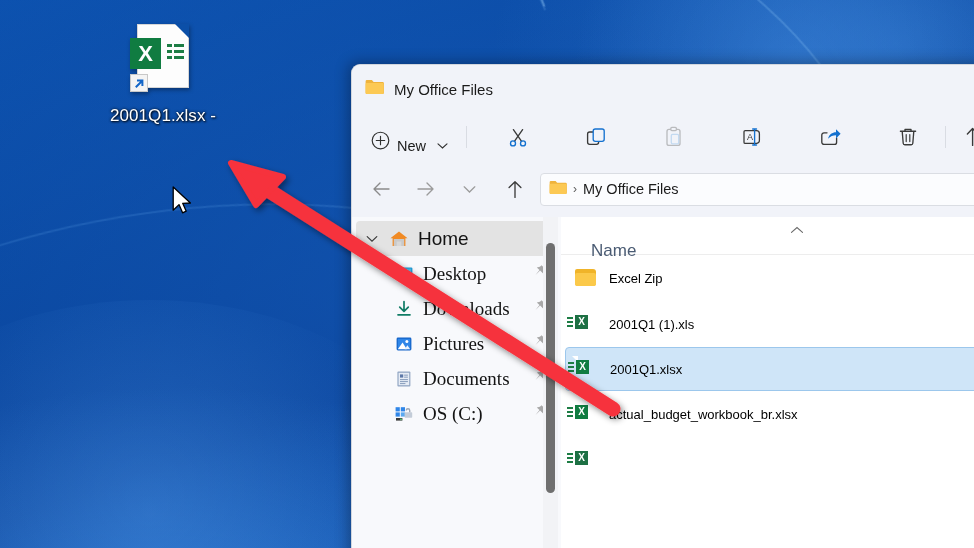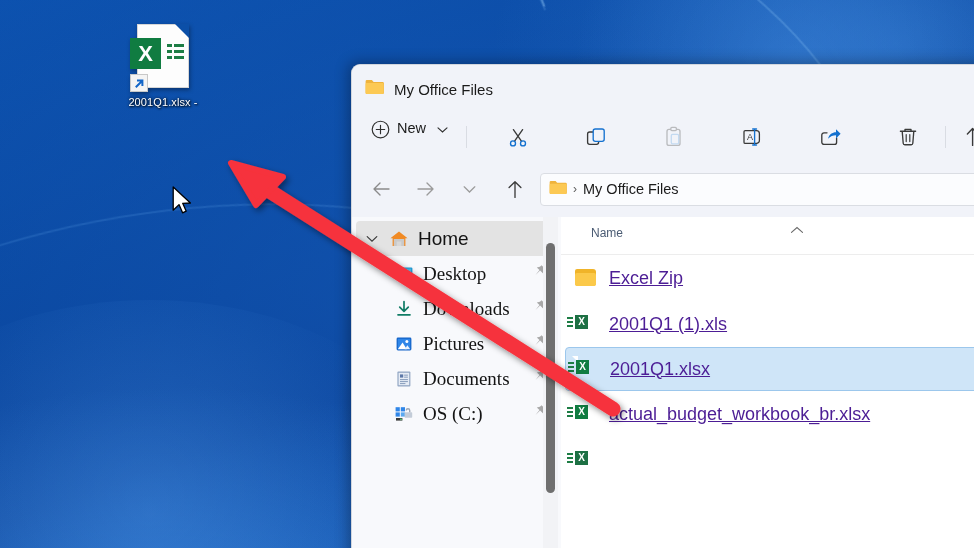--- a/index.html
+++ b/index.html
@@ -74,21 +74,21 @@
   .grid-lines i:nth-child(5){ left:0; top:12px; width:5px; }
   .grid-lines i:nth-child(6){ left:7px; top:12px; width:10px; }
   .shortcut-arrow {
     position: absolute; left: -8px; bottom: -5px;
     width: 18px; height: 18px; background: #f4f4f4;
     border: 1px solid #c8c8c8;
     display: flex; align-items: center; justify-content: center;
   }
   .shortcut-arrow svg { display: block; }
   #desktop-icon .label {
-    margin-top: 5px; color: #ffffff; font-size: 11px; line-height: 19px;
+    margin-top: 18px; color: #ffffff; font-size: 17px; line-height: 19px;
     text-shadow: 0 0 3px rgba(0,0,0,0.9), 1px 1px 2px rgba(0,0,0,0.85);
     font-family: "Liberation Sans", sans-serif;
     letter-spacing: .1px;
   }
 
   
   #cursor { position: absolute; left: 172px; top: 186px; }
 
   
   #explorer {
@@ -108,21 +108,21 @@
   }
   .tb-title { font-size: 15px; color: #1b1b1b; font-family:"Liberation Sans", sans-serif; }
 
   
   #toolbar {
     height: 48px; background: #f1f3f9;
     display: flex; align-items: center; padding-left: 10px;
     position: relative;
   }
   .tbtn {
-    height: 34px; display: flex; align-items: flex-start; gap: 7px;
+    height: 34px; display: flex; align-items: flex-end; gap: 7px;
     padding: 0 9px; border-radius: 4px; cursor: default;
   }
   .tbtn .lbl { font-size: 14.5px; color: #1b1b1b; }
   .ticon { width: 36px; height: 34px; display:flex; align-items:center; justify-content:center; border-radius:4px; }
   .tdiv { width: 1px; height: 22px; background: #d9dce3; margin: 0 9px; }
   .tdiv.far { margin-left: 4px; }
 
   
   #addressrow {
     height: 56px; background: #f1f3f9;
@@ -162,34 +162,34 @@
   }
   #side-track {
     position:absolute; right:3px; top:0; bottom:0; width:15px; background:#f2f3f6;
   }
 
   #filepane { flex: 1; background: #ffffff; position: relative; }
   #colheader {
     height: 38px; position: relative; border-bottom: 1px solid #ededed;
   }
   #colheader .colname {
-    position: absolute; left: 30px; top: 9px;
-    font-size: 12px; color: #4a5b73;
+    position: absolute; left: 30px; top: 24px;
+    font-size: 17px; color: #4a5b73;
   }
   #sortchev { position: absolute; left: 229px; top: 4px; }
 
   .frow {
     height: 46px; display: flex; align-items: center; gap: 12px;
     padding-left: 14px; margin: 0 0 0 0;
   }
   .frow.selected {
     background: #cfe5f8; border: 1px solid #9cc7ec; border-radius: 4px;
     margin: 0 4px 0 4px; padding-left: 10px; height: 44px;
   }
-  .frow .fname { font-size: 18px; color: #4c1d95; white-space: nowrap; text-decoration: underline; }
+  .frow .fname { font-size: 13px; color: #000000; white-space: nowrap; }
   .fic { width: 22px; height: 26px; flex: none; position: relative; }
 
   
   .xdoc { position: relative; width: 21px; height: 25px; }
   .xdoc .pg {
     position:absolute; inset:0; background:#ffffff; border:1px solid #c9c9c9;
   }
   .xdoc .pg::after{
     content:""; position:absolute; right:-1px; top:-1px;
     border-width:0 6px 6px 0; border-style:solid;

